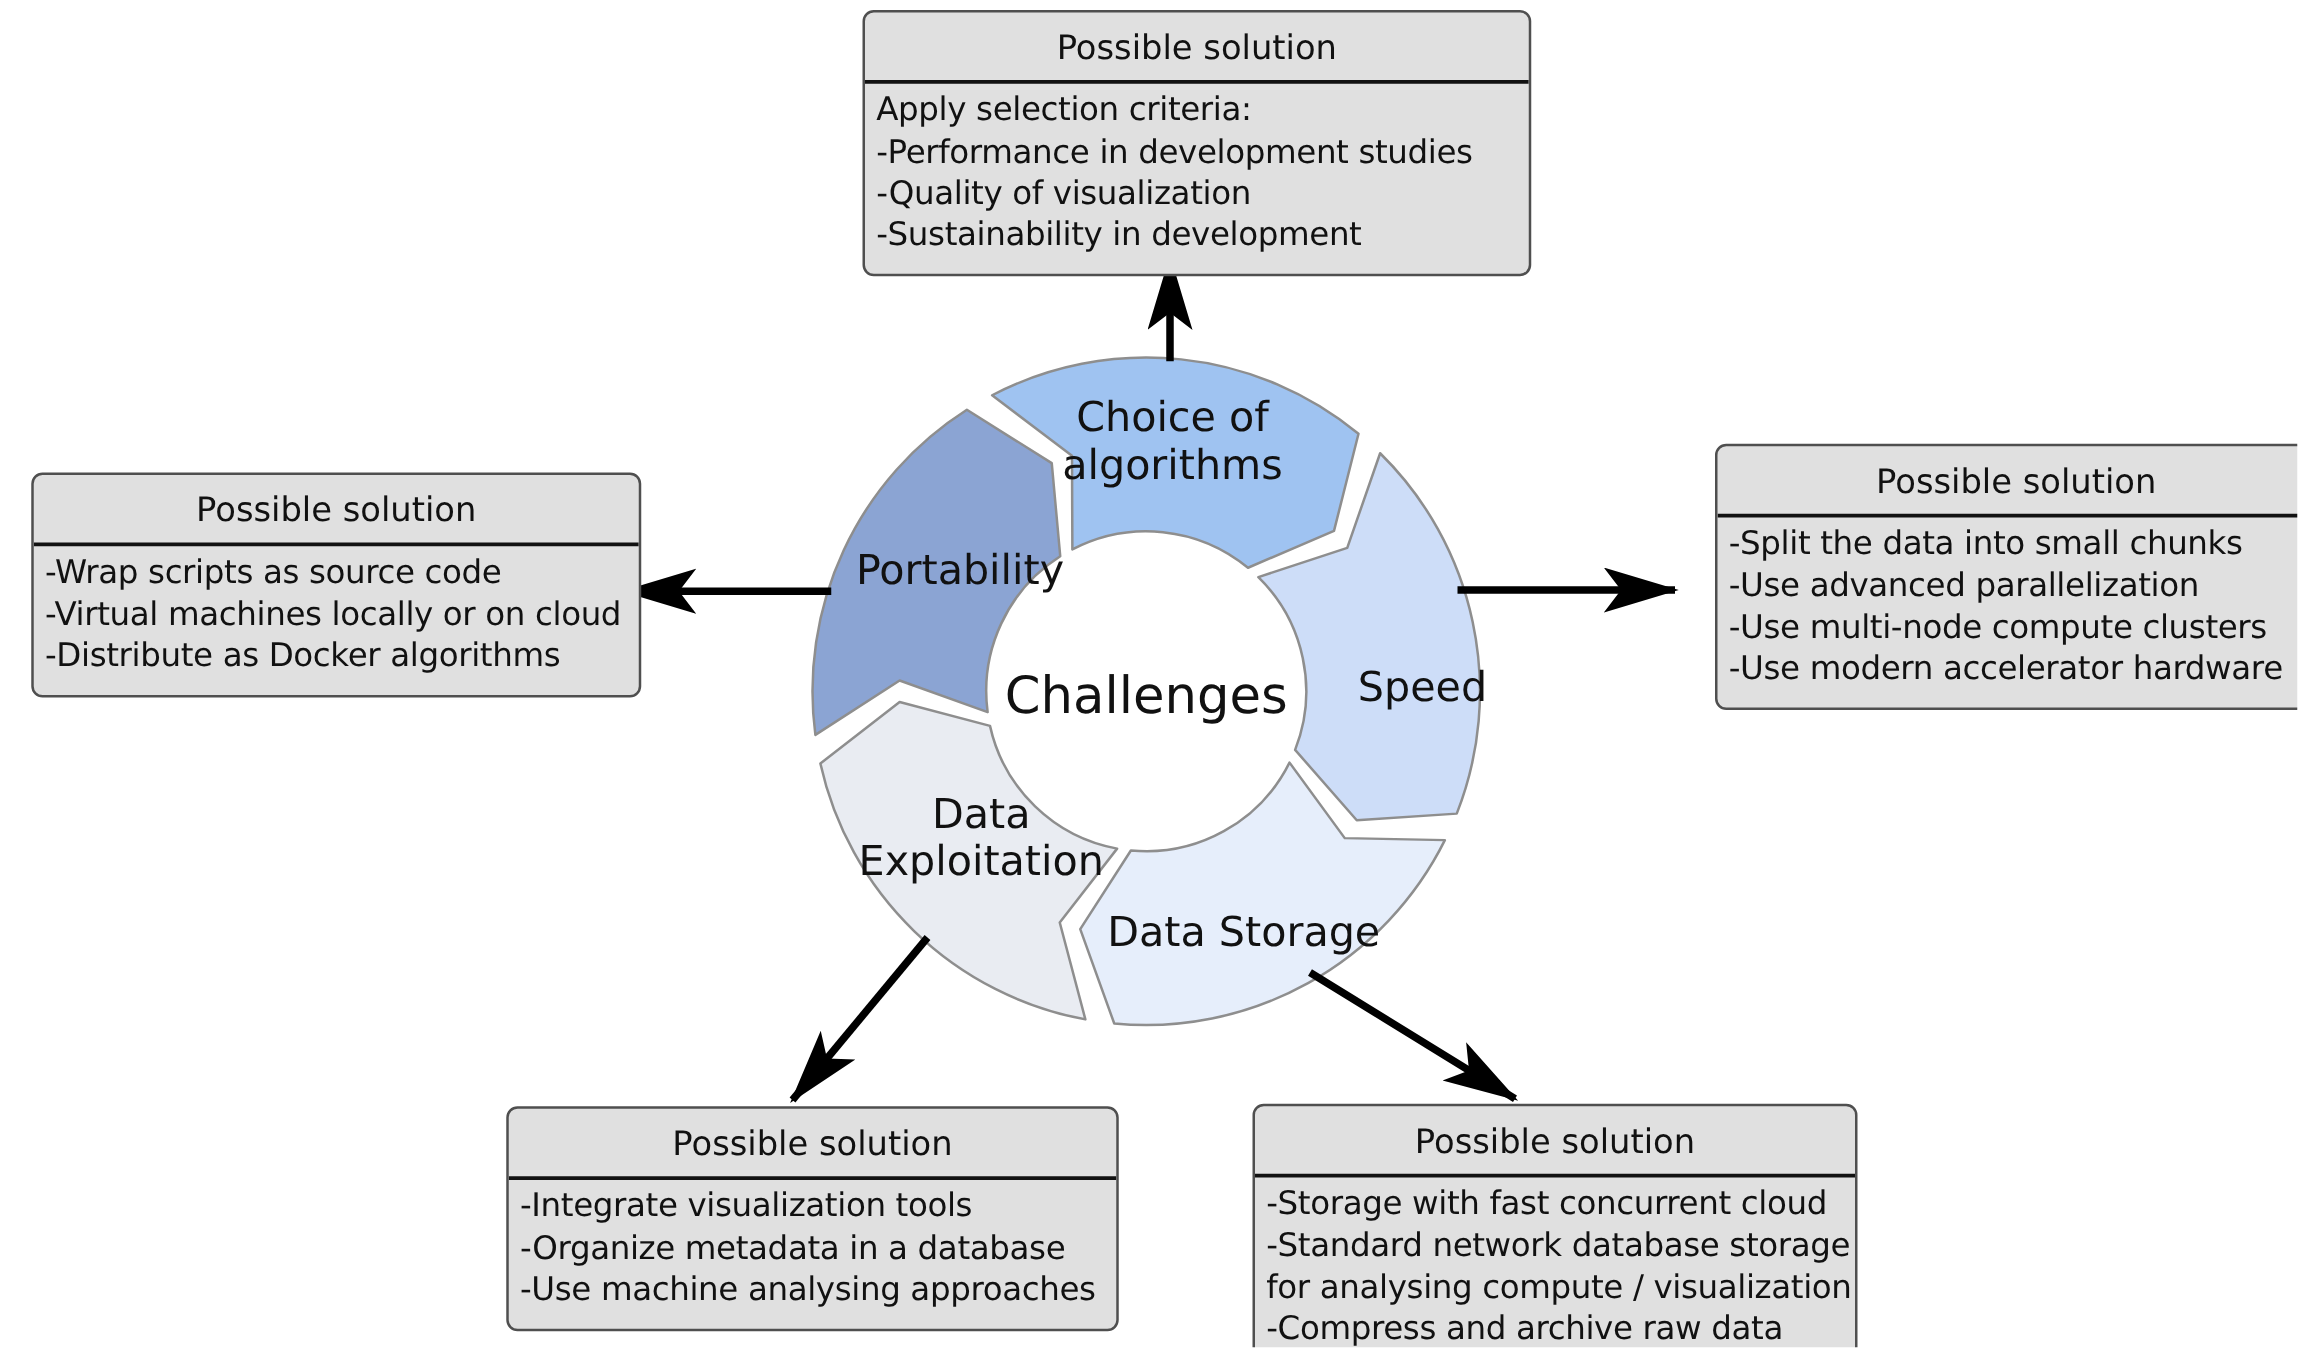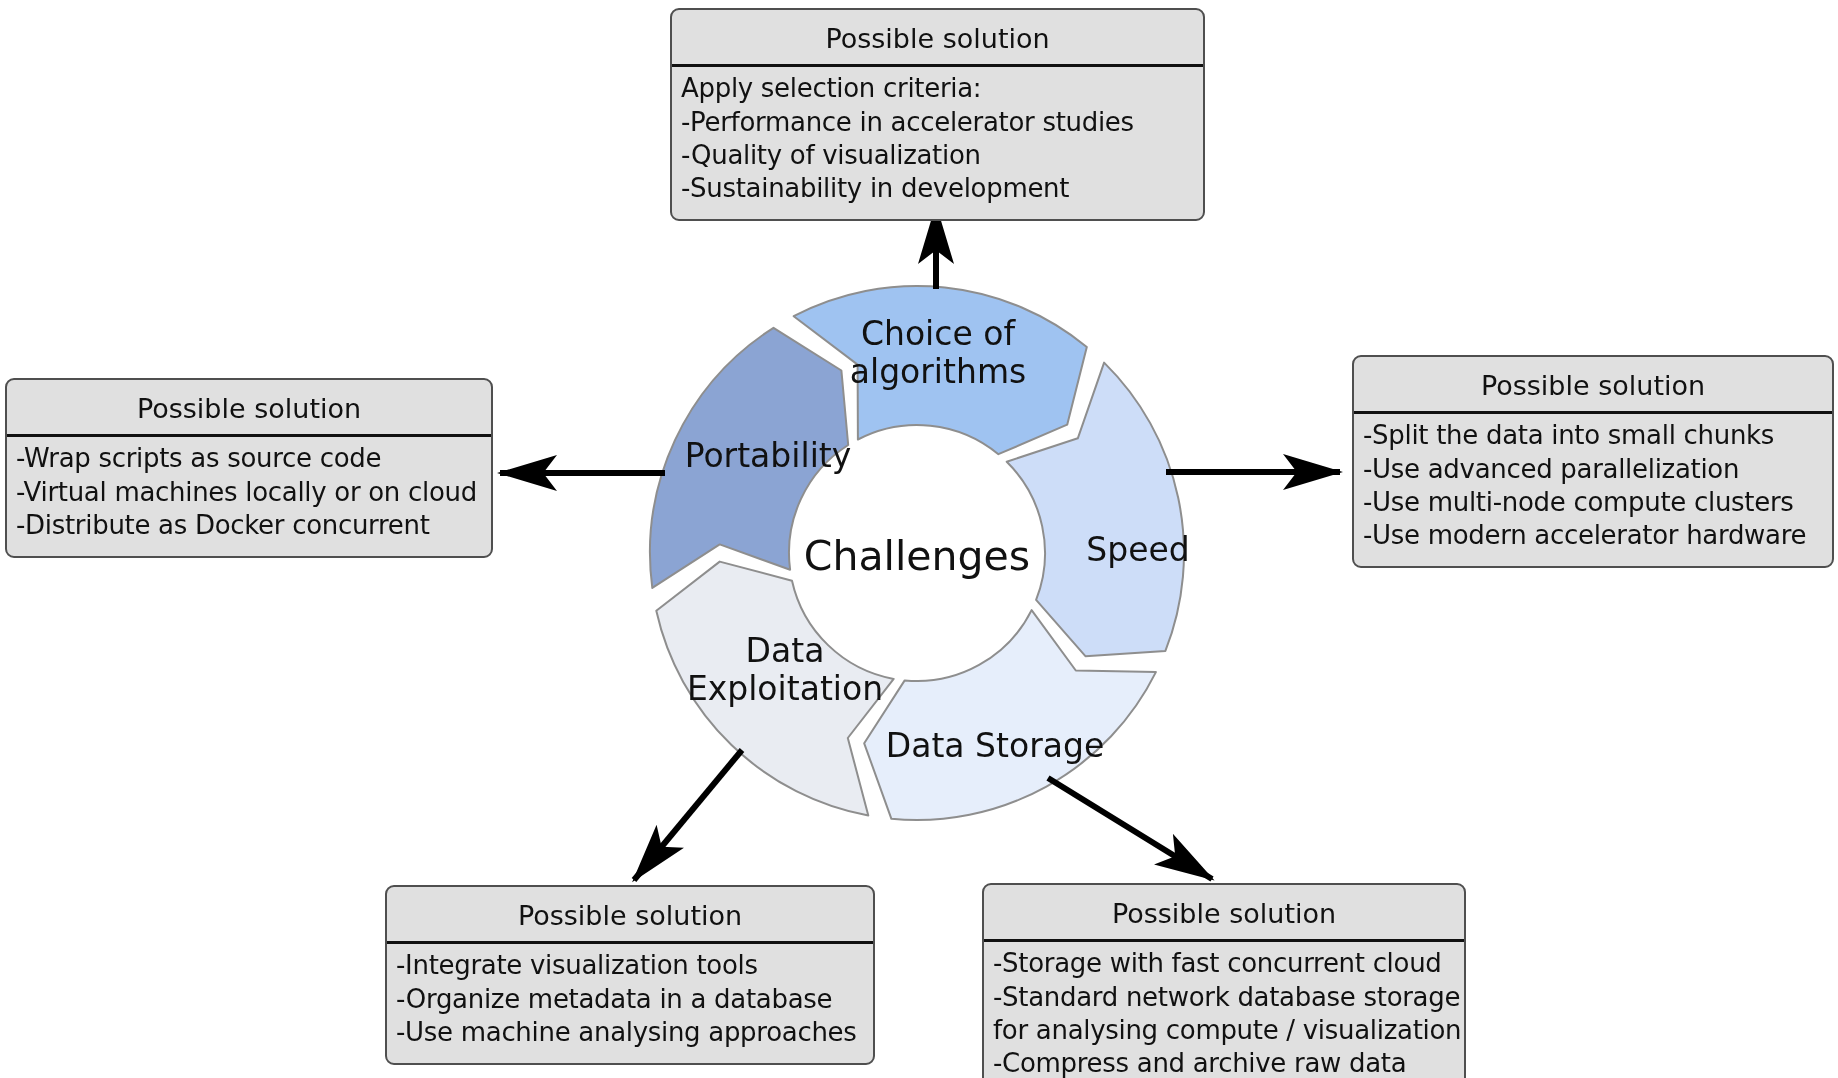--- a/index.html
+++ b/index.html
@@ -20,20 +20,21 @@
   .arrowhead-path { fill:#000000; }
 
   
   .solution-box {
     position:absolute;
     background:#e0e0e0;
     border:2px solid #4f4f4f;
     border-radius:9px;
     box-sizing:border-box;
     overflow:hidden;
+    margin-left:20px;
   }
   .box-title {
     font-size:27px;
     text-align:center;
     padding:13px 6px 9px 6px;
     border-bottom:3px solid #111111;
     line-height:1.2;
   }
   .box-body { padding:5px 8px 14px 9px; }
   .box-line {
@@ -80,32 +81,32 @@
         <path d="M 1166 472 L 1340 472" class="arrow" marker-end="url(#arrowhead)"></path>
         <path d="M 742 750 L 634 880" class="arrow" marker-end="url(#arrowhead)"></path>
         <path d="M 1048 778 L 1212 879" class="arrow" marker-end="url(#arrowhead)"></path>
       </g>
   </svg>
 
   <div class="solution-box box-top">
     <div class="box-title">Possible solution</div>
     <div class="box-body">
         <div class="box-line">Apply selection criteria:</div>
-        <div class="box-line">-Performance in accelerator studies</div>
+        <div class="box-line">-Performance in development studies</div>
         <div class="box-line">-Quality of visualization</div>
         <div class="box-line">-Sustainability in development</div>
       </div>
   </div>
 
   <div class="solution-box box-left">
     <div class="box-title">Possible solution</div>
     <div class="box-body">
         <div class="box-line">-Wrap scripts as source code</div>
         <div class="box-line">-Virtual machines locally or on cloud</div>
-        <div class="box-line">-Distribute as Docker concurrent</div>
+        <div class="box-line">-Distribute as Docker algorithms</div>
       </div>
   </div>
 
   <div class="solution-box box-right">
     <div class="box-title">Possible solution</div>
     <div class="box-body">
         <div class="box-line">-Split the data into small chunks</div>
         <div class="box-line">-Use advanced parallelization</div>
         <div class="box-line">-Use multi-node compute clusters</div>
         <div class="box-line">-Use modern accelerator hardware</div>

